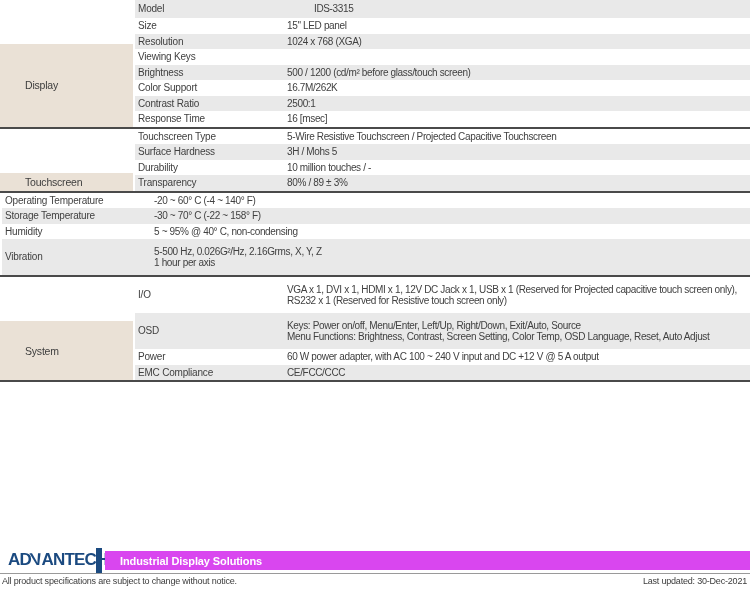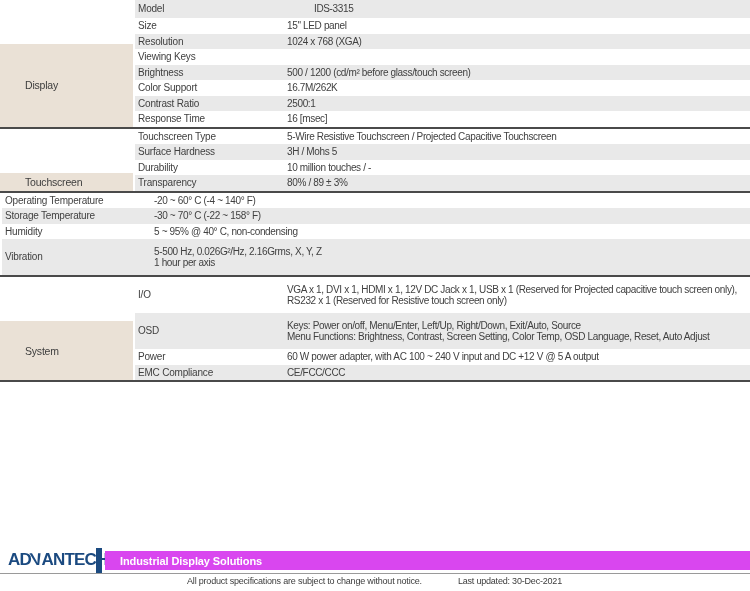--- a/index.html
+++ b/index.html
@@ -60,21 +60,21 @@
     position: absolute; left: 105px; right: 0; top: 3px; height: 19px;
     background: #d946ef;
     display: flex; align-items: center;
     padding-left: 15px; box-sizing: border-box;
   }
   .banner span {
     color: #ffffff; font-weight: 700; font-size: 11px; letter-spacing: -0.1px;
   }
   .rule { height: 1px; background: #9a9a9a; }
   .legal-row {
-    display: flex; justify-content: center;
+    display: flex; justify-content: space-between;
     padding: 2px 3px 0 2px;
     font-size: 9px; letter-spacing: -0.2px; color: #3c3c3c; gap: 36px;
   }
 </style>
 </head>
 <body>
 
 <div class="page">
 
   <div class="spec-table">

